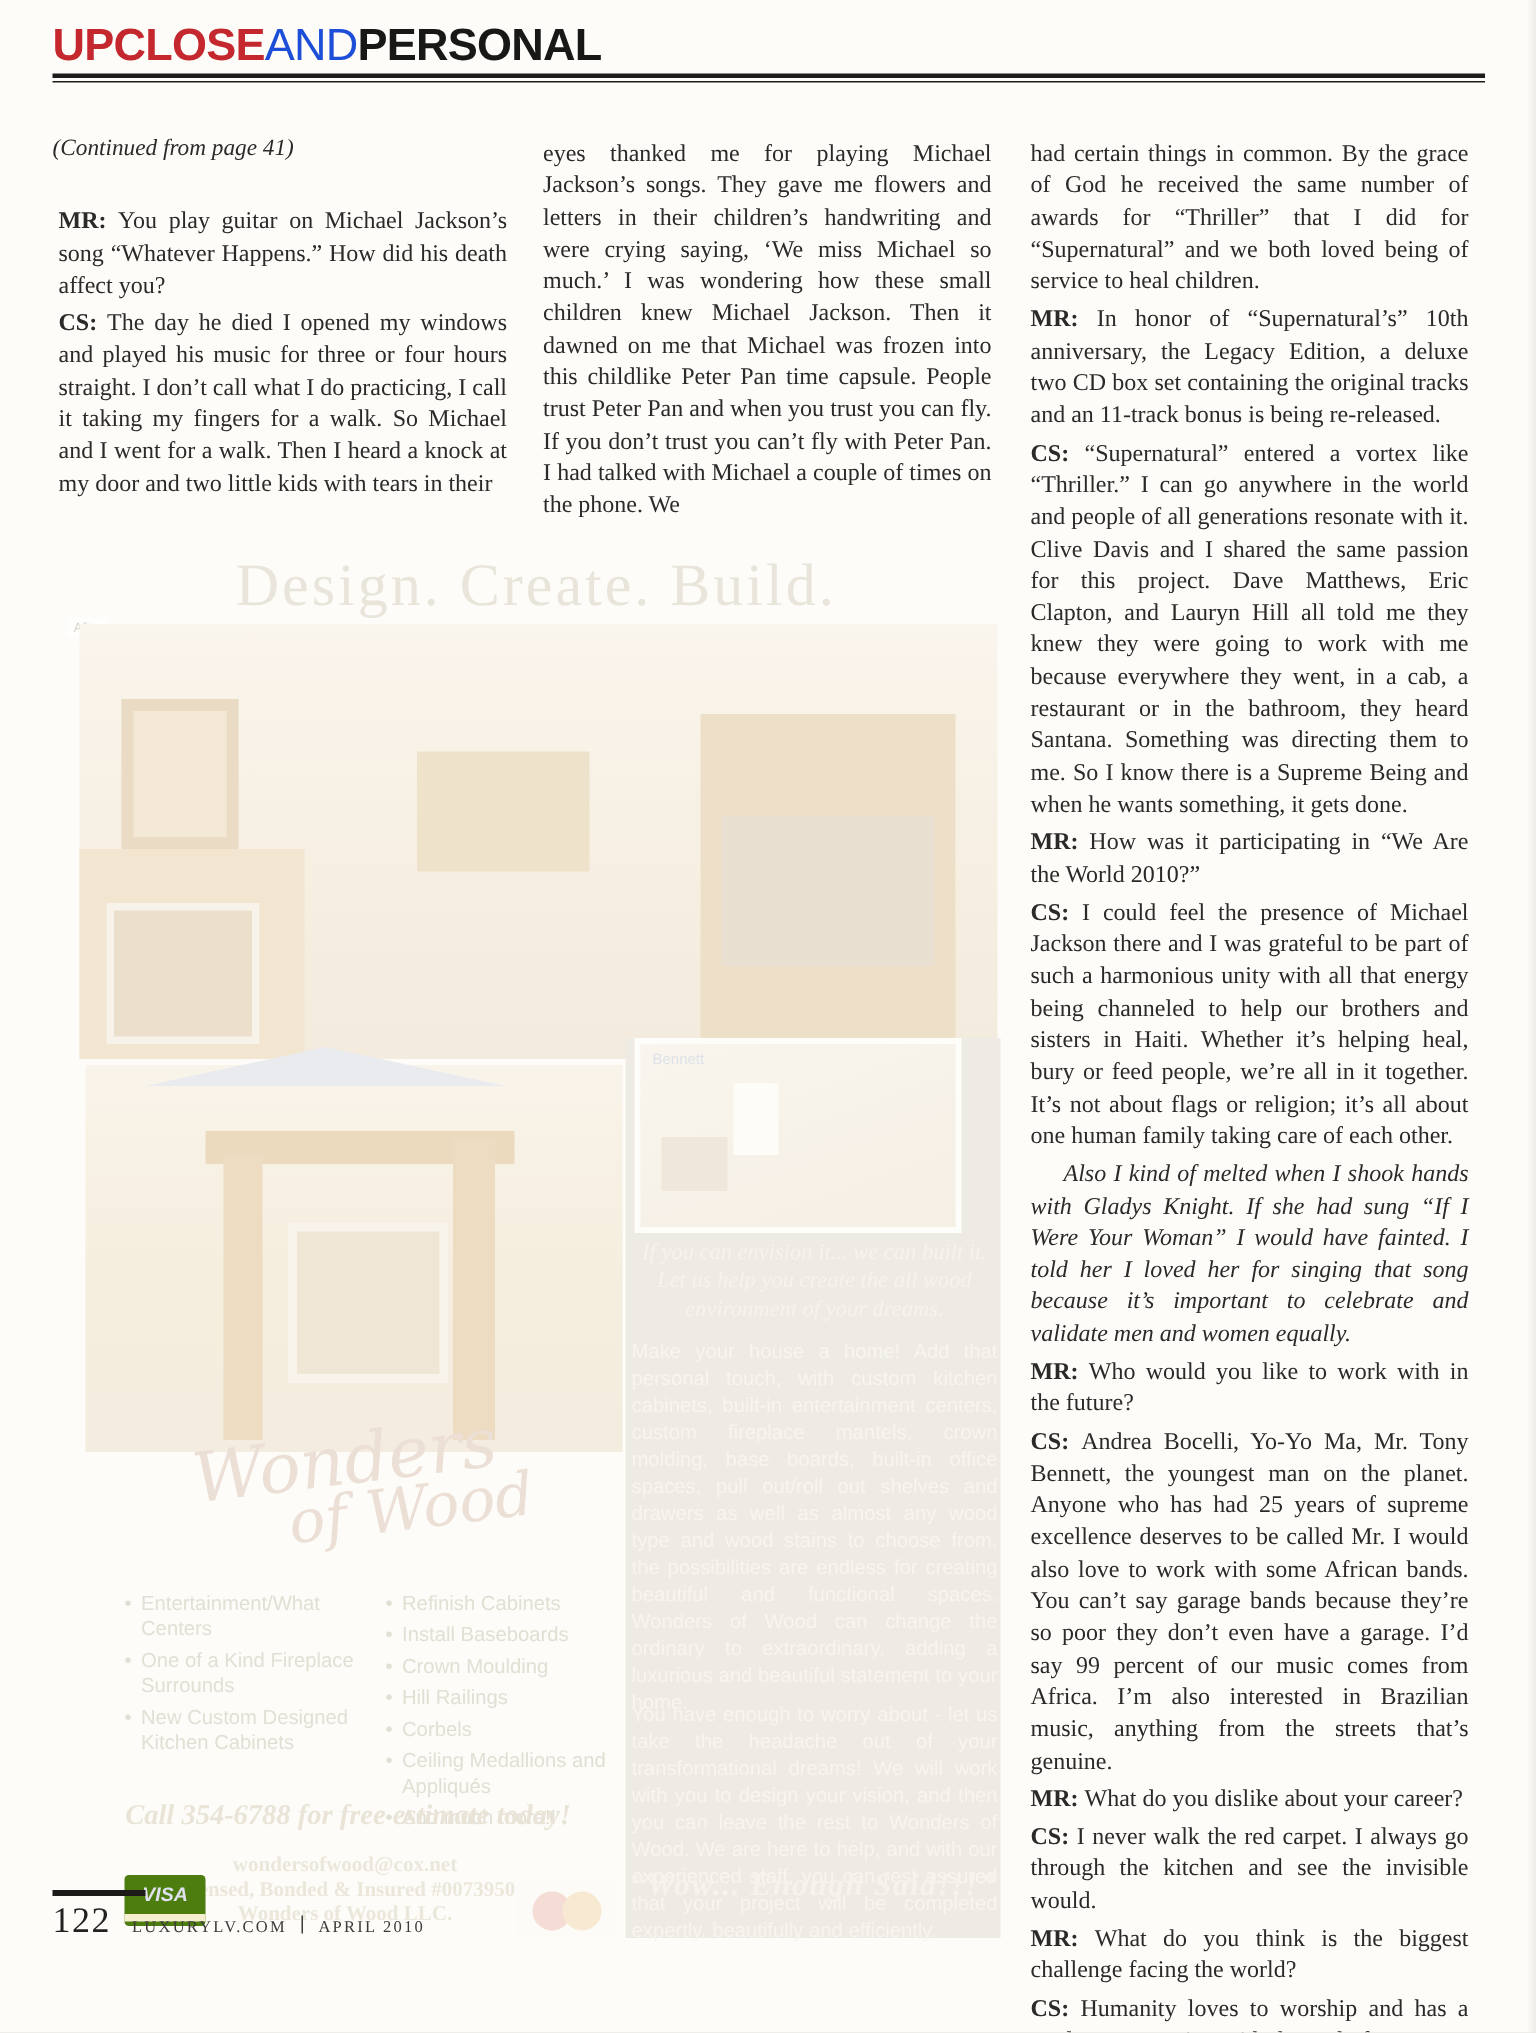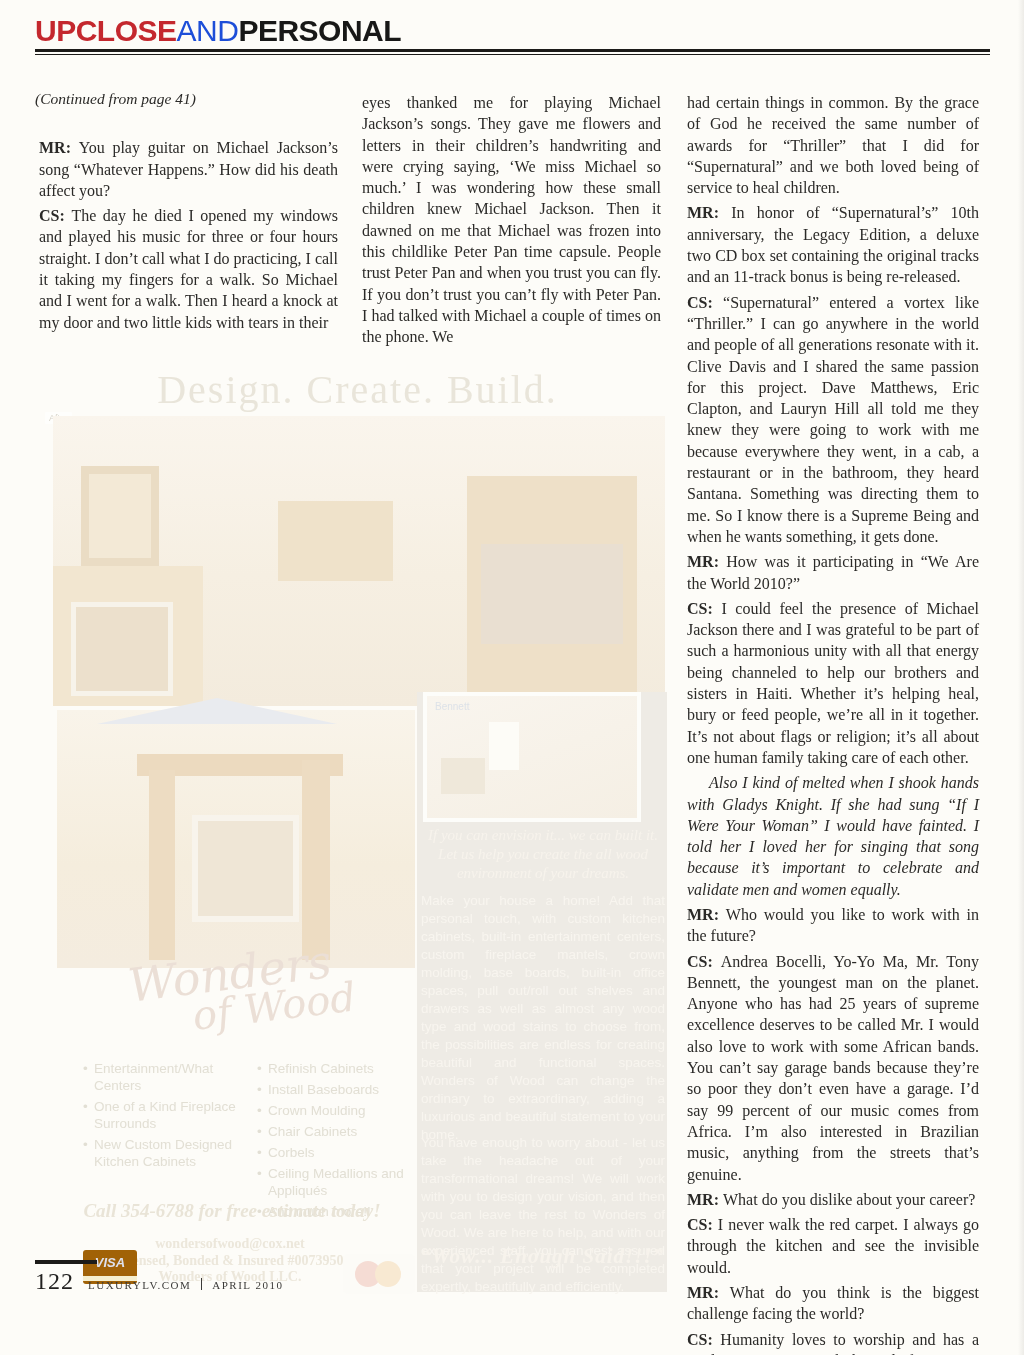--- a/index.html
+++ b/index.html
@@ -78,21 +78,21 @@
   .ad-list li{padding-left:11px;position:relative;margin-bottom:4px;}
   .ad-list li::before{content:"•";position:absolute;left:0;top:0;}
   .ad-call{position:absolute;left:12px;top:848px;width:350px;text-align:center;
       font-family:"Liberation Serif", serif;font-style:italic;font-weight:bold;
       font-size:19px;color:#e9e4d7;}
   .ad-contact{position:absolute;left:35px;width:300px;text-align:center;
       font-family:"Liberation Serif", serif;font-weight:bold;font-size:14px;line-height:16px;color:#ece7db;}
   .ad-email{top:884px;}
   .ad-licensed{top:901px;}
   .ad-company{top:917px;}
-  .visa{position:absolute;left:38px;top:898px;width:54px;height:34px;background:#a16207;
+  .visa{position:absolute;left:38px;top:898px;width:54px;height:34px;background:#4d7c0f;
       border-radius:3px;text-align:center;}
   .visa-txt{font-family:"Liberation Sans", sans-serif;font-style:italic;font-weight:bold;
       font-size:13px;color:#dfe2ee;line-height:26px;}
   .visa-band{height:5px;background:#f6efcf;}
   .mc{position:absolute;left:298px;top:902px;width:72px;height:40px;background:#fcfbf7;border-radius:5px;}
   .mc-c1,.mc-c2{position:absolute;top:7px;width:26px;height:26px;border-radius:50%;}
   .mc-c1{left:12px;background:#f5dcd4;}
   .mc-c2{left:32px;background:#f8e9d2;}
   
   .footer{position:absolute;left:35px;top:1260px;width:500px;font-family:Liberation Serif, serif;}
@@ -161,21 +161,21 @@
 
     <ul class="ad-list ad-list-left">
       <li>Entertainment/What Centers</li>
       <li>One of a Kind Fireplace Surrounds</li>
       <li>New Custom Designed Kitchen Cabinets</li>
     </ul>
     <ul class="ad-list ad-list-right">
       <li>Refinish Cabinets</li>
       <li>Install Baseboards</li>
       <li>Crown Moulding</li>
-      <li>Chair Cabinets</li>
+      <li>Hill Railings</li>
       <li>Corbels</li>
       <li>Ceiling Medallions and Appliqués</li>
       <li>And much more!!</li>
     </ul>
 
     <div class="ad-call">Call 354-6788 for free estimate today!</div>
     <div class="ad-contact ad-email">wondersofwood@cox.net</div>
     <div class="ad-contact ad-licensed">Licensed, Bonded &amp; Insured #0073950,</div>
     <div class="ad-contact ad-company">Wonders of Wood LLC.</div>
 

